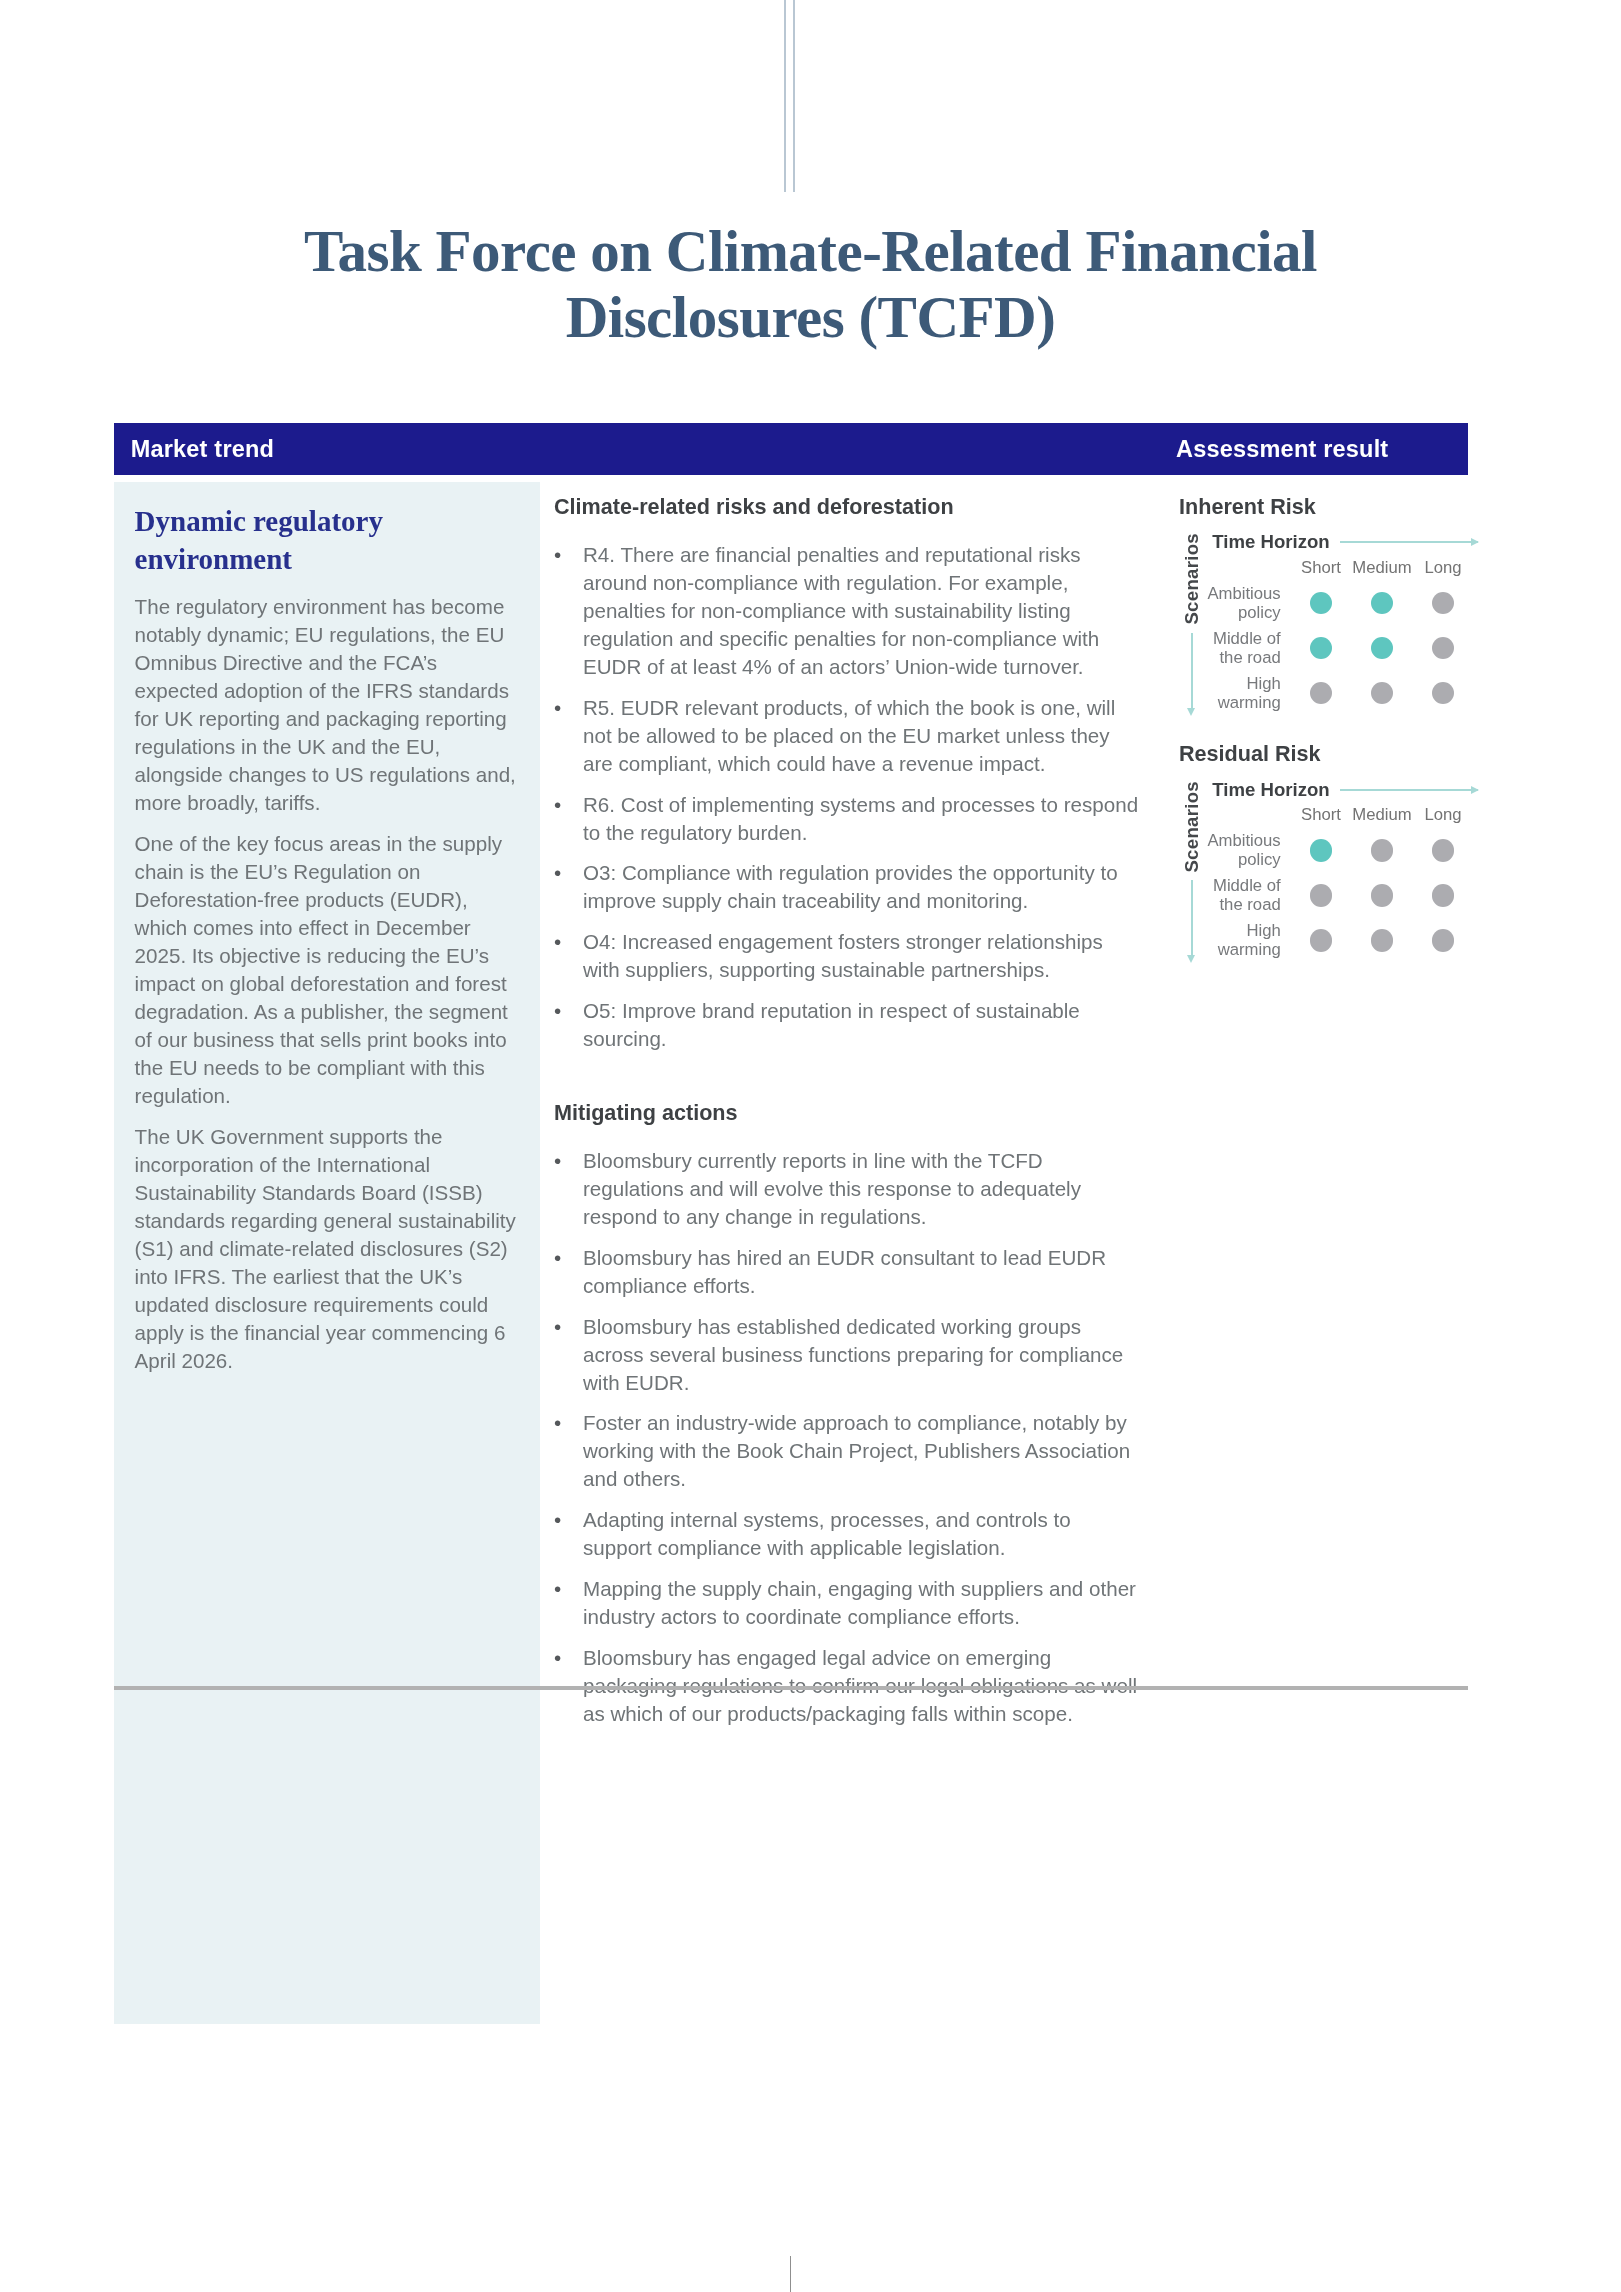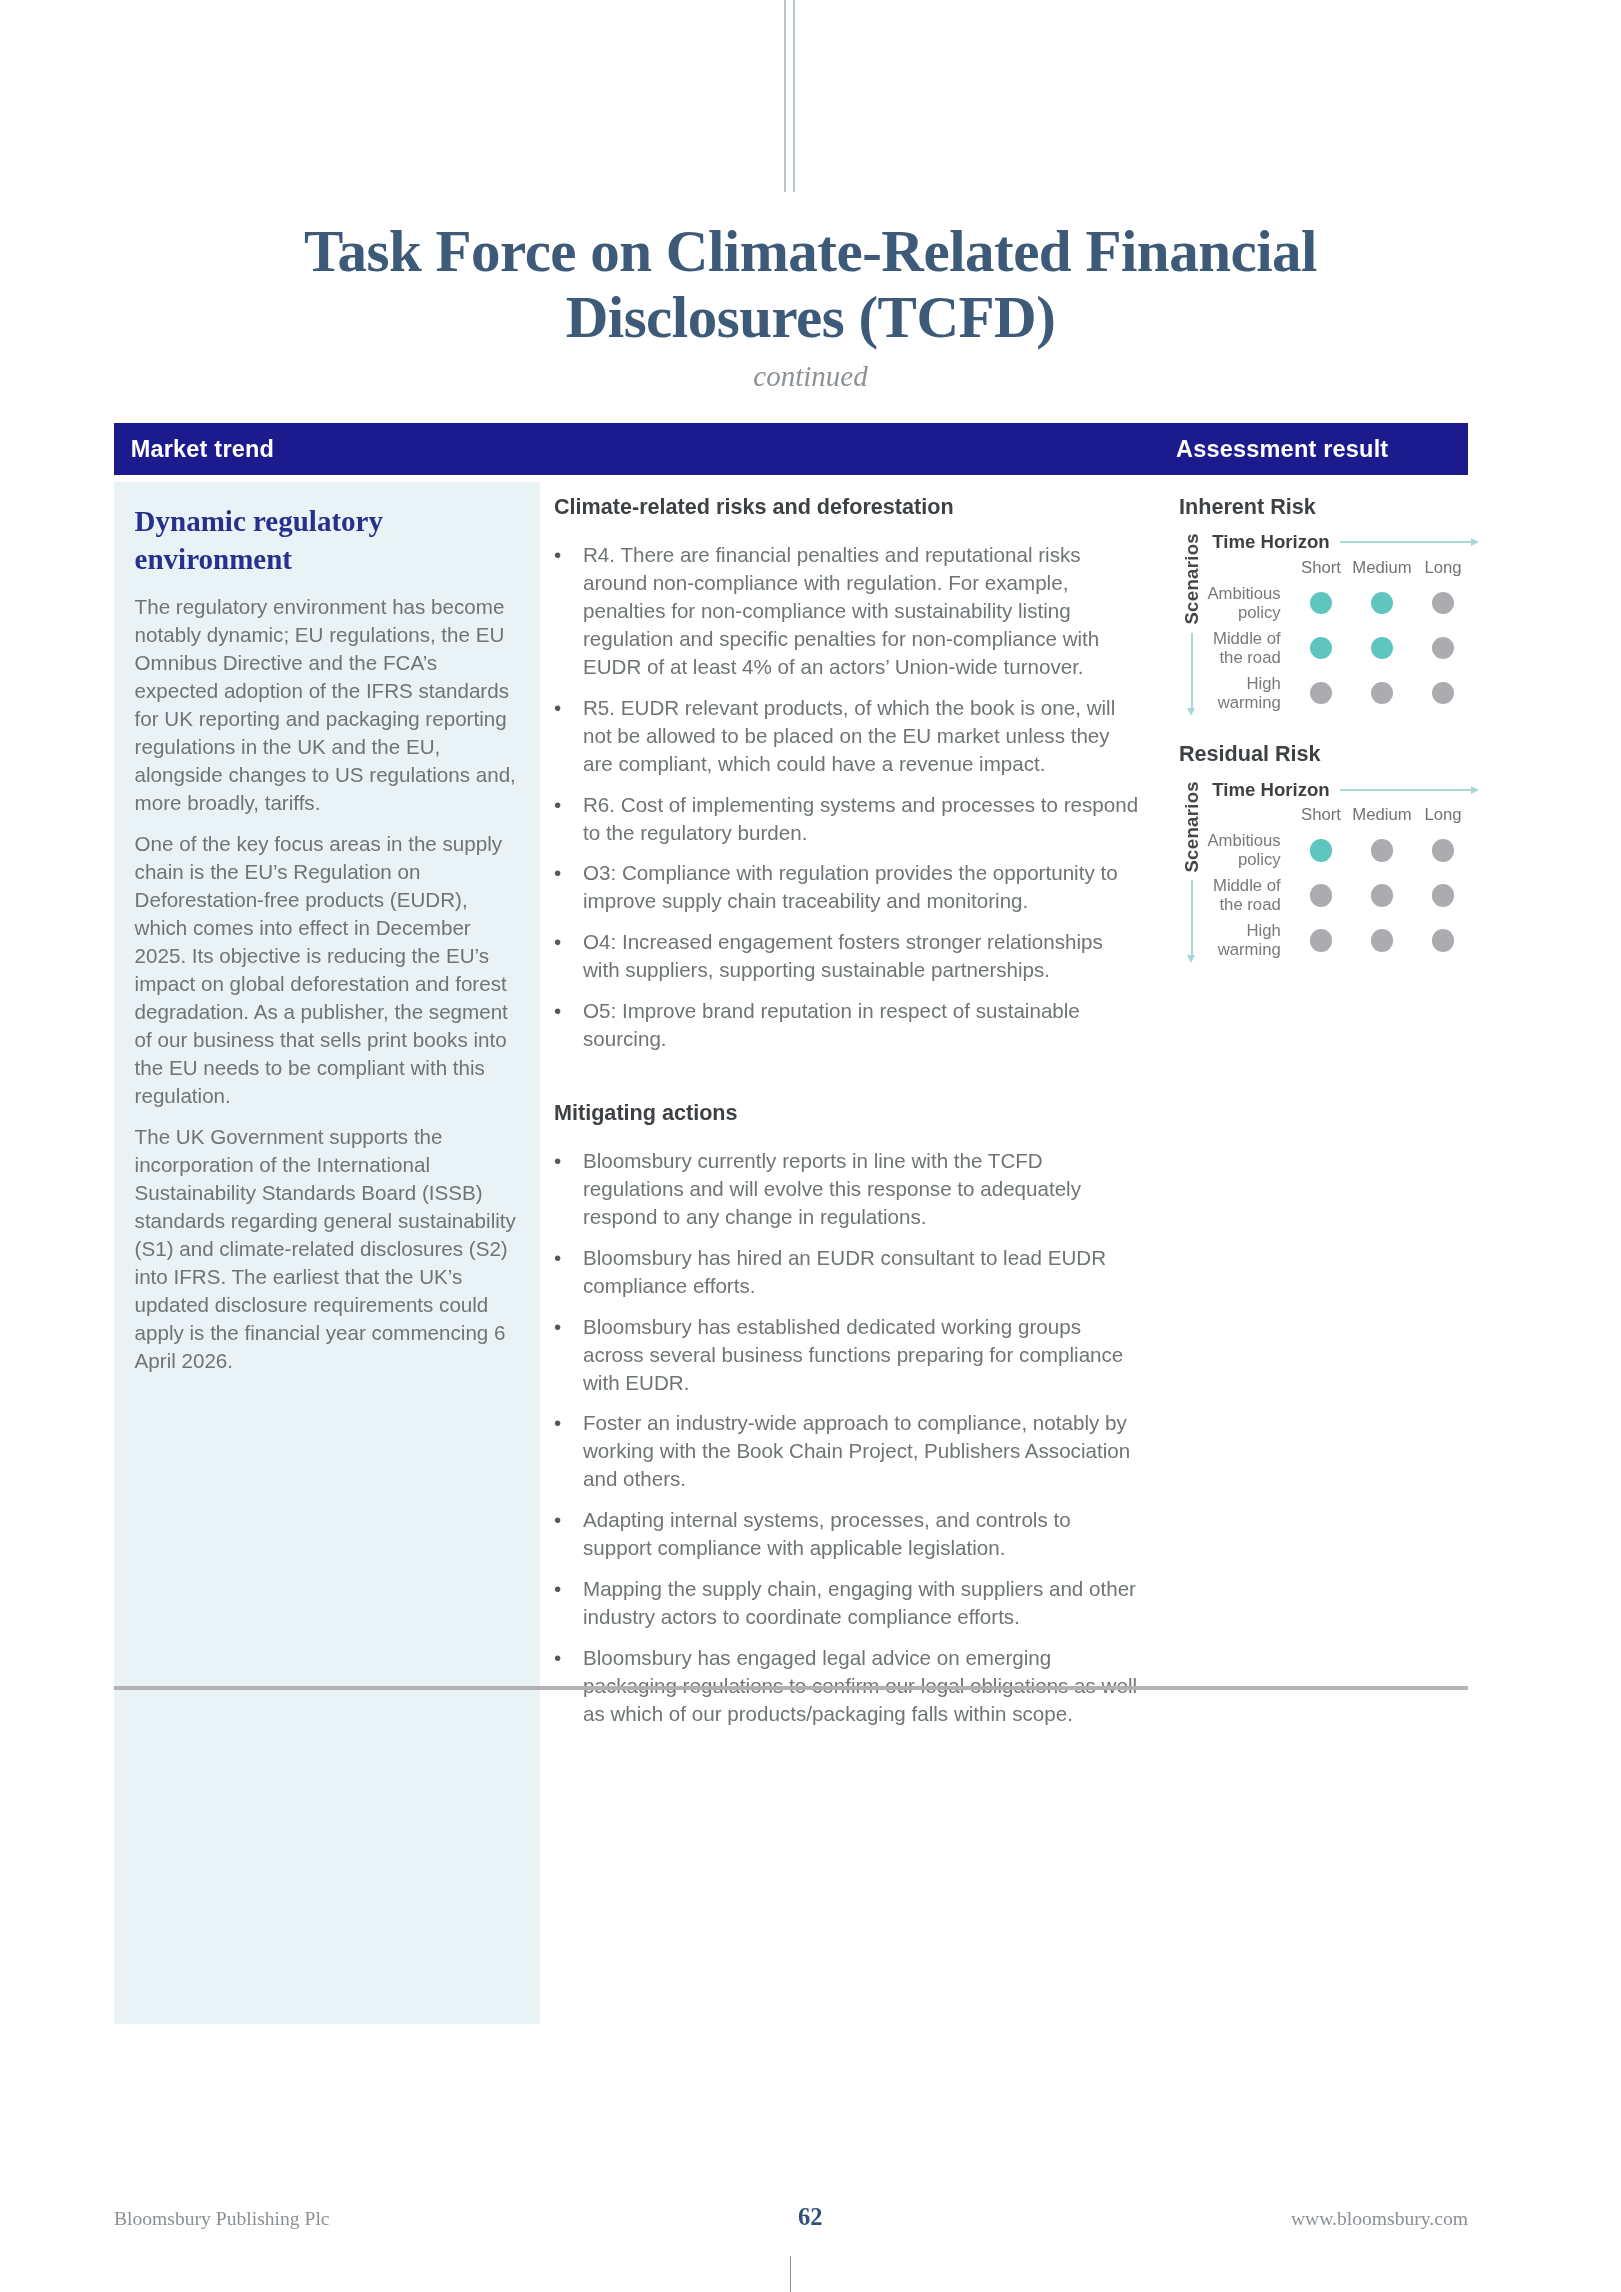--- a/index.html
+++ b/index.html
@@ -77,21 +77,20 @@
 </style>
 </head>
 <body>
 
 <div class="page">
 
   <div class="top-lines"></div>
 
   <div class="doc-title">
     <h1>Task Force on Climate-Related Financial Disclosures (TCFD)</h1>
-    <div class="doc-subtitle">continued</div>
   </div>
 
   <div class="band">
     <span class="band-label band-left">Market trend</span>
     <span class="band-label band-right">Assessment result</span>
   </div>
 
   <div class="content">
 
     <div class="left-panel">
@@ -264,22 +263,17 @@
               </div>
             </div>
         </div>
       </div>
 
     </div>
   </div>
 
   <div class="h-rule"></div>
 
-  <div class="footer">
-    <span>Bloomsbury Publishing Plc</span>
-    <span class="page-num">62</span>
-    <span>www.bloomsbury.com</span>
-  </div>
 
   <div class="bottom-line"></div>
 
 </div>
 
 
 </body></html>

